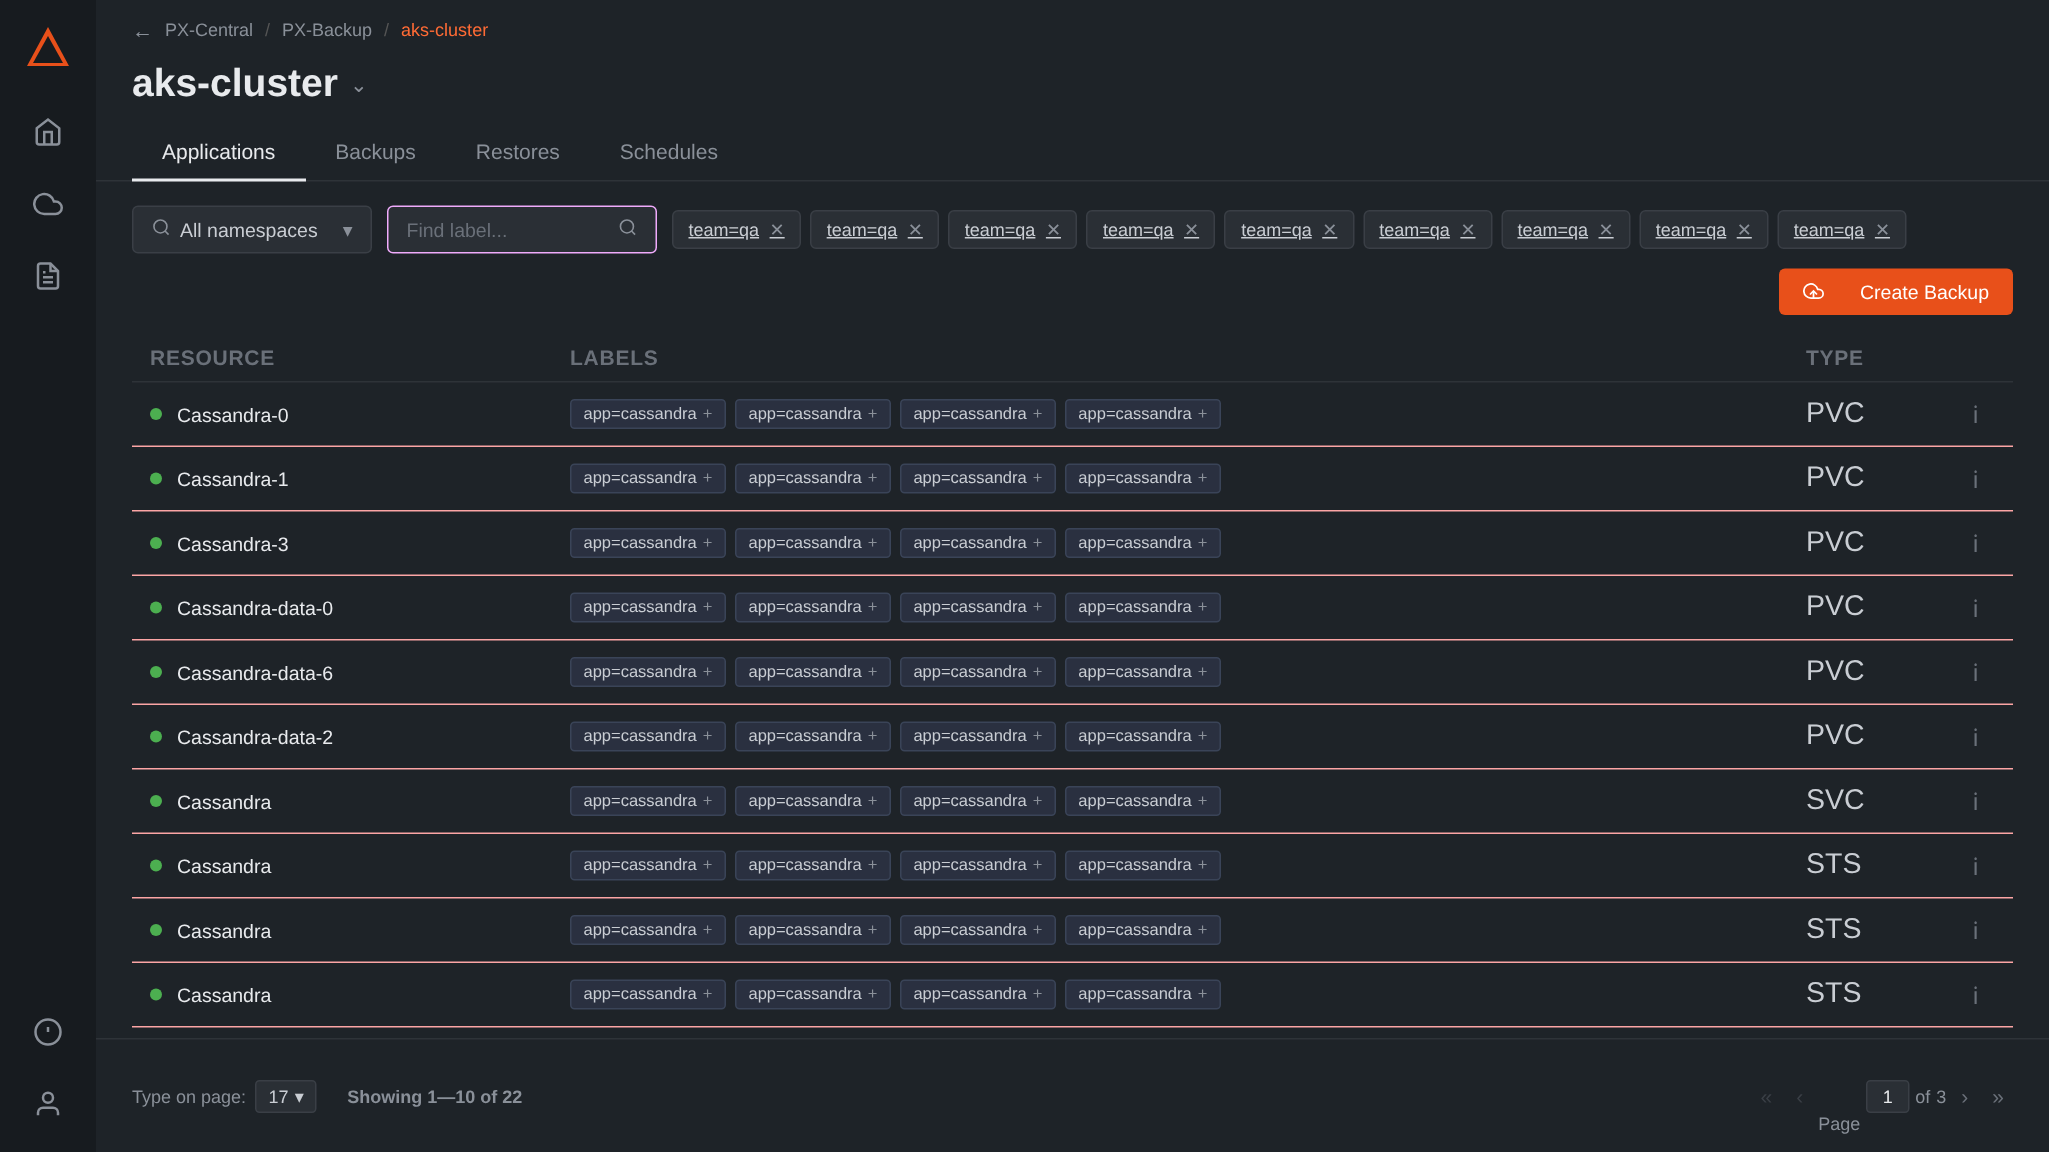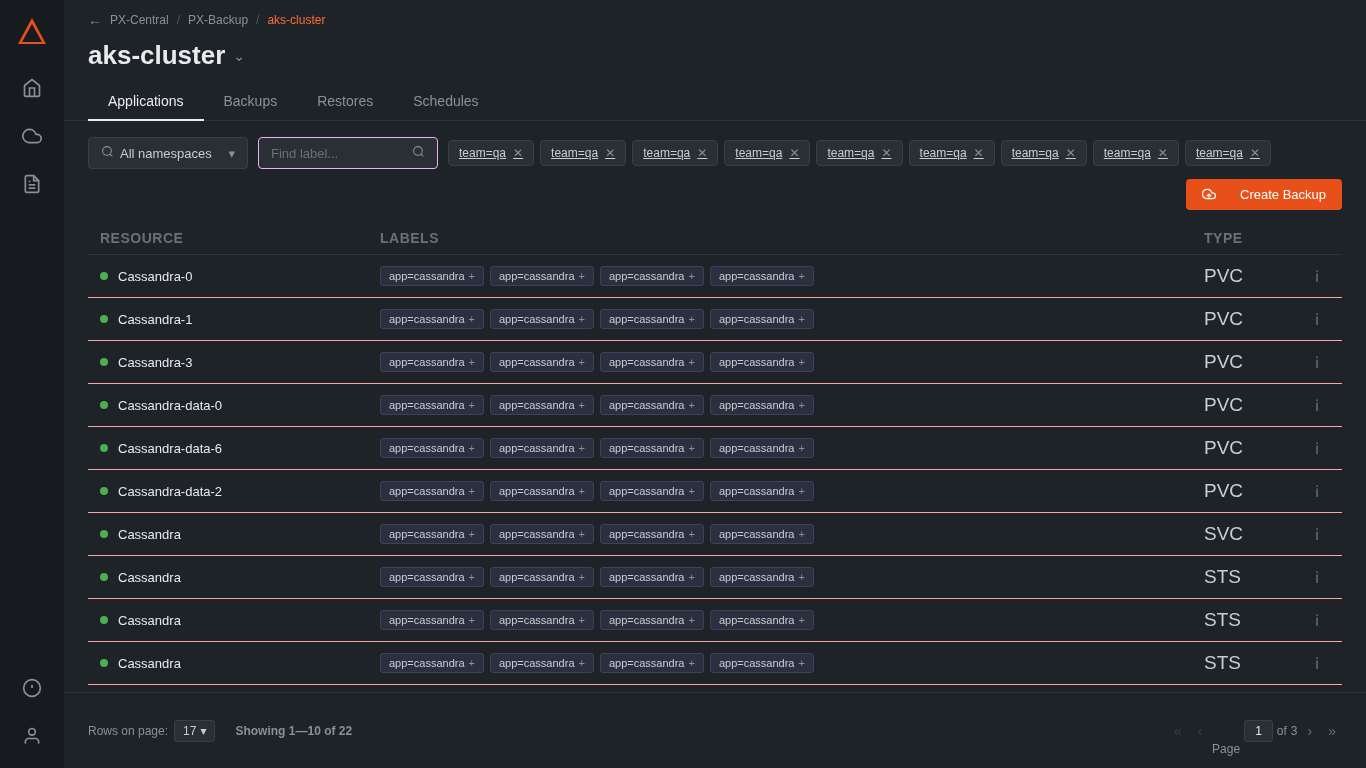--- a/index.html
+++ b/index.html
@@ -785,21 +785,21 @@
             </td>
             <td class="type-cell">STS</td>
             <td style="text-align: center;"><span class="info-icon">ℹ</span></td>
           </tr>
         </tbody>
     </table>
   </div>
 
   <div class="pagination">
     <div class="rows-per-page">
-      <span>Rows on page:</span>
+      <span>Type on page:</span>
       <div class="rows-select">
         <span>17</span>
         <span>▾</span>
       </div>
     </div>
     <span class="showing-text">Showing 1—10 of 22</span>
     <div class="pagination-spacer"></div>
     <div class="page-nav">
       <button class="nav-btn disabled">«</button>
       <button class="nav-btn disabled">‹</button>

